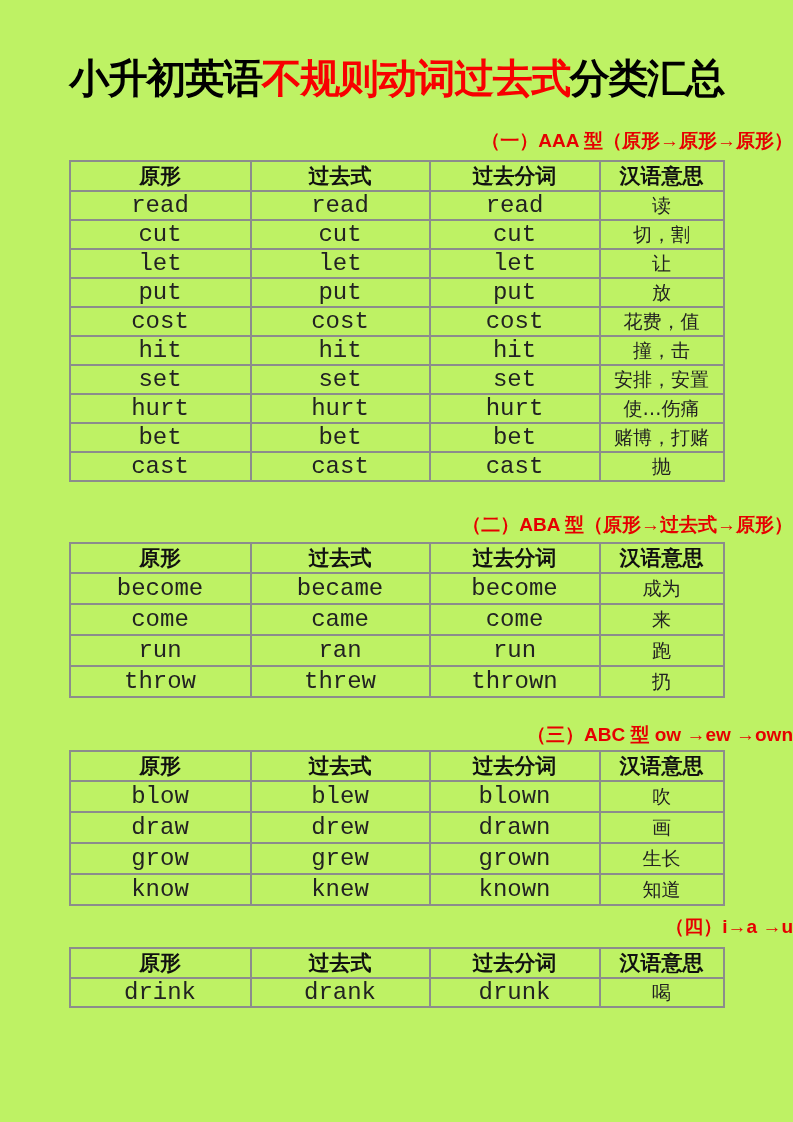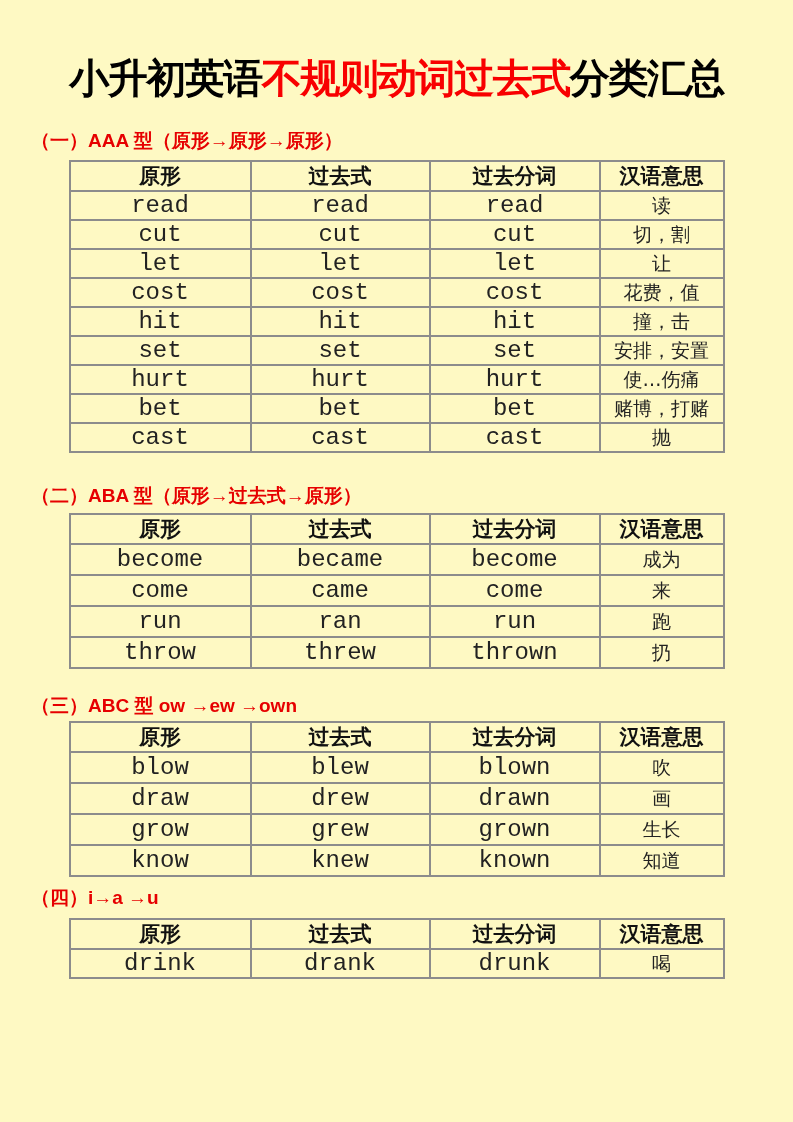--- a/index.html
+++ b/index.html
@@ -1,37 +1,37 @@
 <!DOCTYPE html>
 <html style="--title-red: #f80000; --heading-red: #e60000; --border-gray: #8c8c8c; --text-black: #1c1c1c;"><head>
 <meta charset="utf-8">
 <style>
   html,body{margin:0;padding:0;background:#ffffff;}
   .page{
     position:relative;
     width:793px;height:1122px;
     margin:0 auto;
-    background:#fef9c3;
+    background:#bef264;
     overflow:hidden;
     font-family:"Liberation Sans","DejaVu Sans",sans-serif;
     color:var(--text-black,#1c1c1c);
   }
   .title{
     margin:52px auto 0;
     text-align:center;
     font-size:40px;
     font-weight:bold;
     letter-spacing:-1.5px;
     line-height:52px;
     white-space:nowrap;
     color:#000000;
   }
   .title .hl{color:var(--title-red,#f80000);}
   .section-heading{
-    text-align:left;
+    text-align:right;
     font-weight:bold;
     font-size:19px;
     line-height:25px;
     color:var(--heading-red,#e60000);
     white-space:nowrap;
     padding-left:31px;
   }
   .sec1 .section-heading{margin-top:24px;}
   .sec2 .section-heading{margin-top:30px;}
   .sec3 .section-heading{margin-top:24px;}
@@ -116,20 +116,26 @@
           <td class="en">cut</td>
           <td class="cn">切，割</td>
         </tr>
         <tr>
           <td class="en">let</td>
           <td class="en">let</td>
           <td class="en">let</td>
           <td class="cn">让</td>
         </tr>
         <tr>
+          <td class="en">put</td>
+          <td class="en">put</td>
+          <td class="en">put</td>
+          <td class="cn">放</td>
+        </tr>
+        <tr>
           <td class="en">cost</td>
           <td class="en">cost</td>
           <td class="en">cost</td>
           <td class="cn">花费，值</td>
         </tr>
         <tr>
           <td class="en">hit</td>
           <td class="en">hit</td>
           <td class="en">hit</td>
           <td class="cn">撞，击</td>

